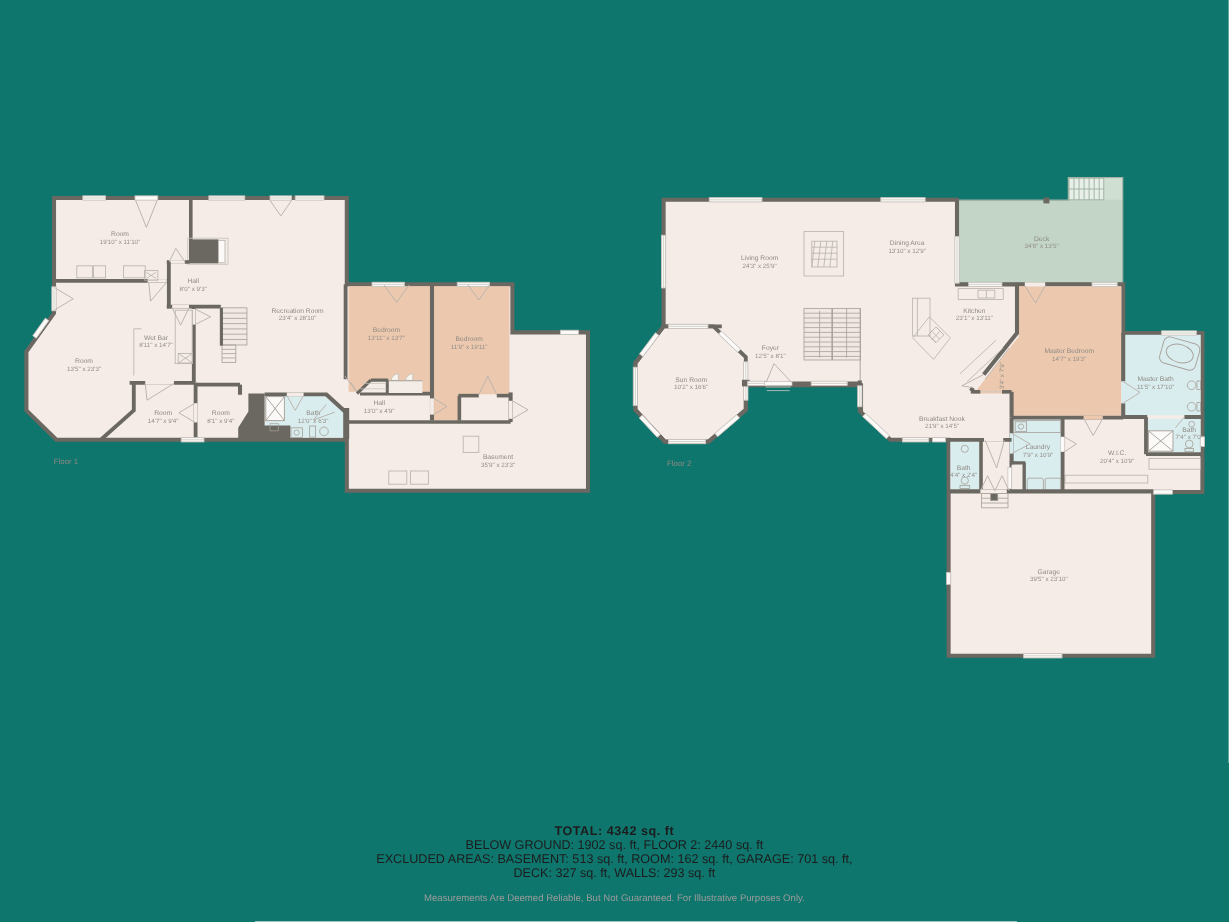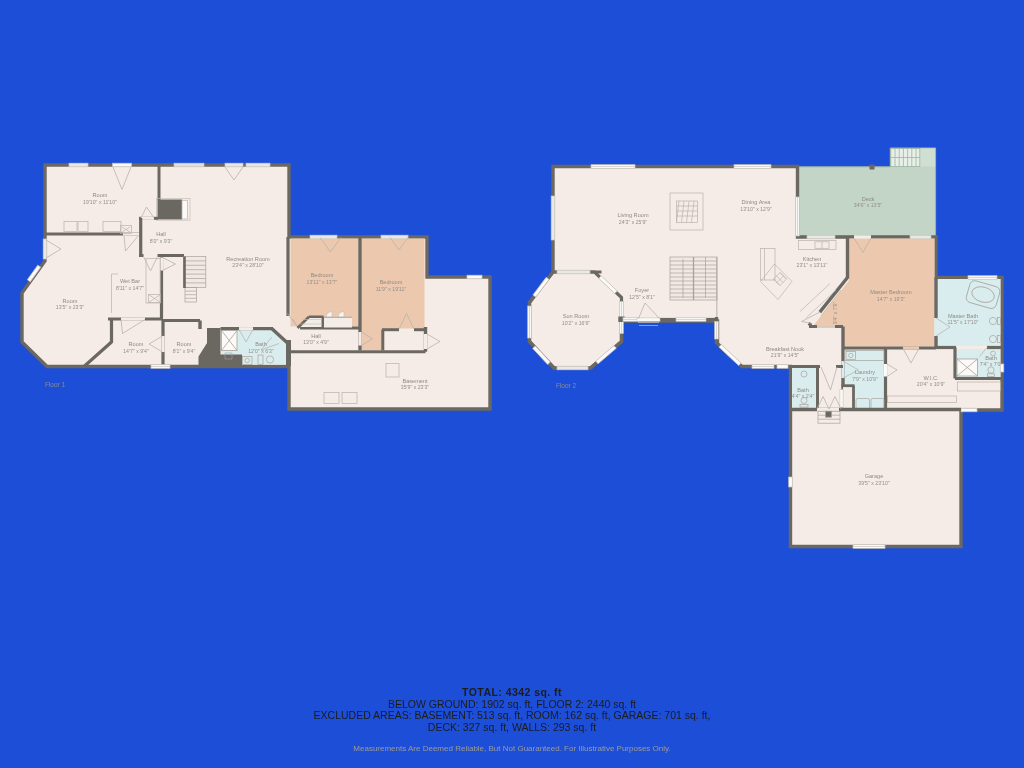--- a/index.html
+++ b/index.html
@@ -1,16 +1,16 @@
 <!DOCTYPE html>
 <html><head>
 <meta charset="utf-8">
 <style>
   html,body{margin:0;padding:0;background:#ffffff;}
-  .page{width:1024px;height:768px;position:relative;background:#1d4ed8;overflow:hidden;}
+  .page{width:1024px;height:768px;position:relative;background:#0f766e;overflow:hidden;}
   text{font-family:"Liberation Sans", sans-serif;}
   .rl{fill:#8f8a83;font-size:5.6px;text-anchor:middle;}
   .rd{fill:#948f88;font-size:5.2px;text-anchor:middle;}
   .fl{fill:#8f8a83;font-size:6.5px;text-anchor:middle;}
 </style>
 </head>
 <body>
 <div class="page">
 <svg width="1024" height="768" viewBox="0 0 1024 768">
 

